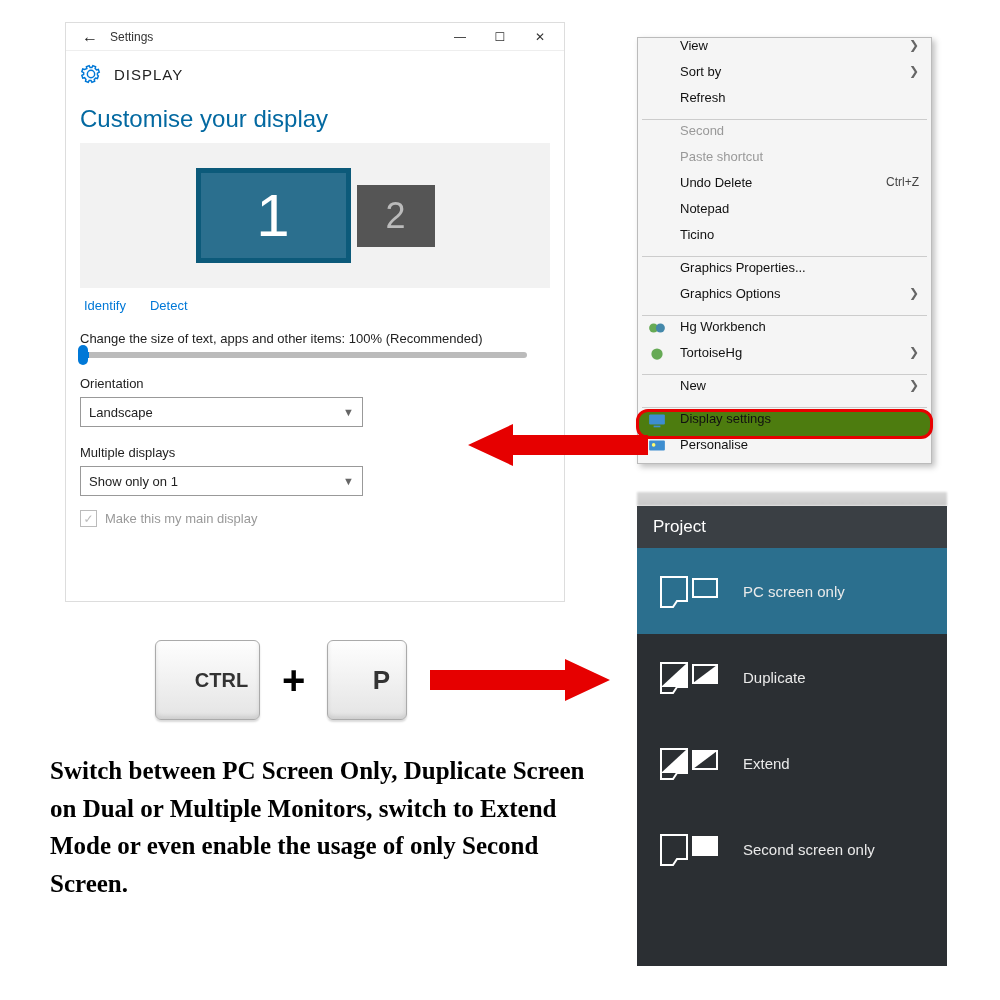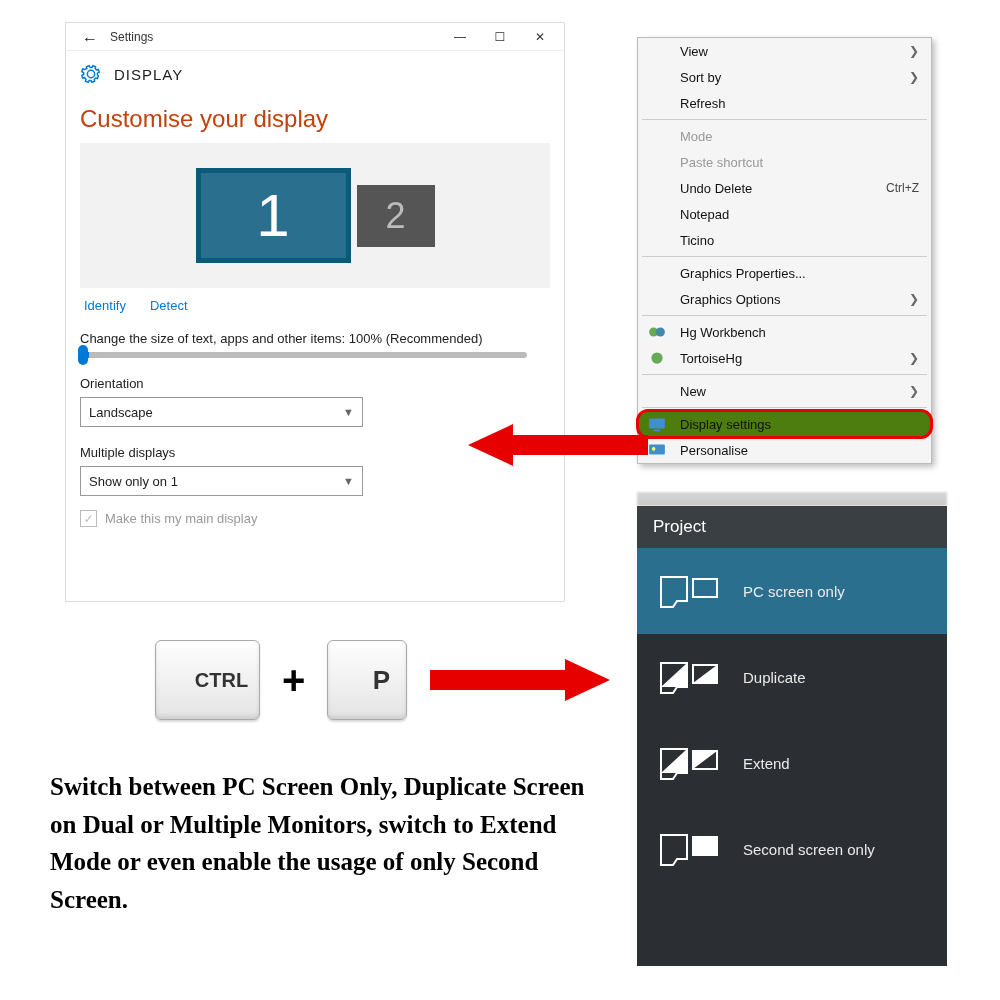--- a/index.html
+++ b/index.html
@@ -38,21 +38,21 @@
     display:flex; align-items:center; gap:12px;
     padding: 12px 14px 6px 14px;
   }
   .gear {
     width:22px;height:22px; color:#0078d7;
   }
   .header-title {
     font-size: 15px; letter-spacing: 1px; color:#222; font-weight:400;text-align:right;
   }
   .section-heading {
-    font-size: 24px; font-weight: 300; color:#c2410c;
+    font-size: 24px; font-weight: 300; color:#0369a1;
     padding: 14px 14px 10px 14px;
   }
   .preview-area {
     margin: 0 14px;
     height: 145px;
     background:#f2f2f2;
     display:flex; align-items:center; justify-content:center; gap:0;
   }
   .monitor1 {
     width: 155px; height: 95px;
@@ -102,21 +102,21 @@
 
   
   .context-menu {
     position:absolute; left:637px; top:37px;
     width:295px;
     background:#f5f5f5; border:1px solid #bbb;
     box-shadow: 3px 3px 6px rgba(0,0,0,.25);
     font-size:13px;
   }
   .cm-item {
-    display:flex; align-items:center;
+    display:flex; align-items:flex-start;
     height:26px; padding:0 12px 0 42px;
     position:relative; color:#111;
   }
   .cm-item.disabled { color:#999; }
   .cm-item .arrow { margin-left:auto; color:#666; font-size:12px; }
   .cm-item .shortcut { margin-left:auto; color:#444; font-size:12px; }
   .cm-sep { height:1px; background:#ccc; margin:3px 4px; }
   .cm-icon {
     position:absolute; left:10px; width:18px;height:18px;
     display:flex;align-items:center;justify-content:center;
@@ -143,21 +143,21 @@
   .keys-block {
     position:absolute; left:155px; top:640px;
     display:flex; align-items:center; gap:22px;
   }
   .key-ctrl { width:105px;height:80px; font-size:20px; }
   .key-p    { width:80px; height:80px; font-size:26px; }
   .plus { font-size:40px; font-weight:900; color:#000; }
 
   
   .caption {
-    position:absolute; left:50px; top:768px; width:550px;
+    position:absolute; left:50px; top:752px; width:550px;
     font-family: "Bookman Old Style", Georgia, serif;
     font-weight:700; font-size:25px; line-height:1.5; color:#000;
   }
 
   
   .project-panel {
     position:absolute; left:637px; top:506px;
     width:310px; height:460px;
     background:#2b2f33; color:#fff;
   }
@@ -242,21 +242,21 @@
     </div>
   <div class="cm-item">
       <span>Sort by</span>
       <span class="arrow">❯</span>
     </div>
   <div class="cm-item">
       <span>Refresh</span>
     </div>
   <div class="cm-sep"></div>
   <div class="cm-item disabled">
-      <span>Mode</span>
+      <span>Second</span>
     </div>
   <div class="cm-item disabled">
       <span>Paste shortcut</span>
     </div>
   <div class="cm-item">
       <span>Undo Delete</span>
       <span class="shortcut">Ctrl+Z</span>
     </div>
   <div class="cm-item">
       <span>Notepad</span>

